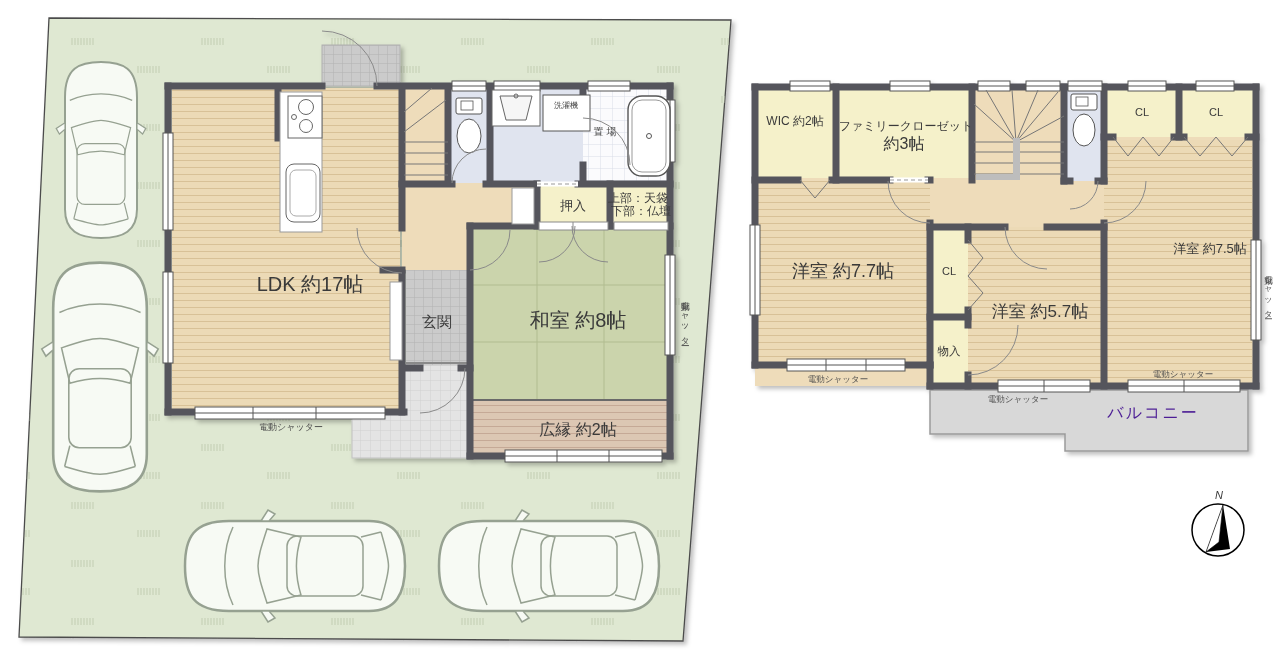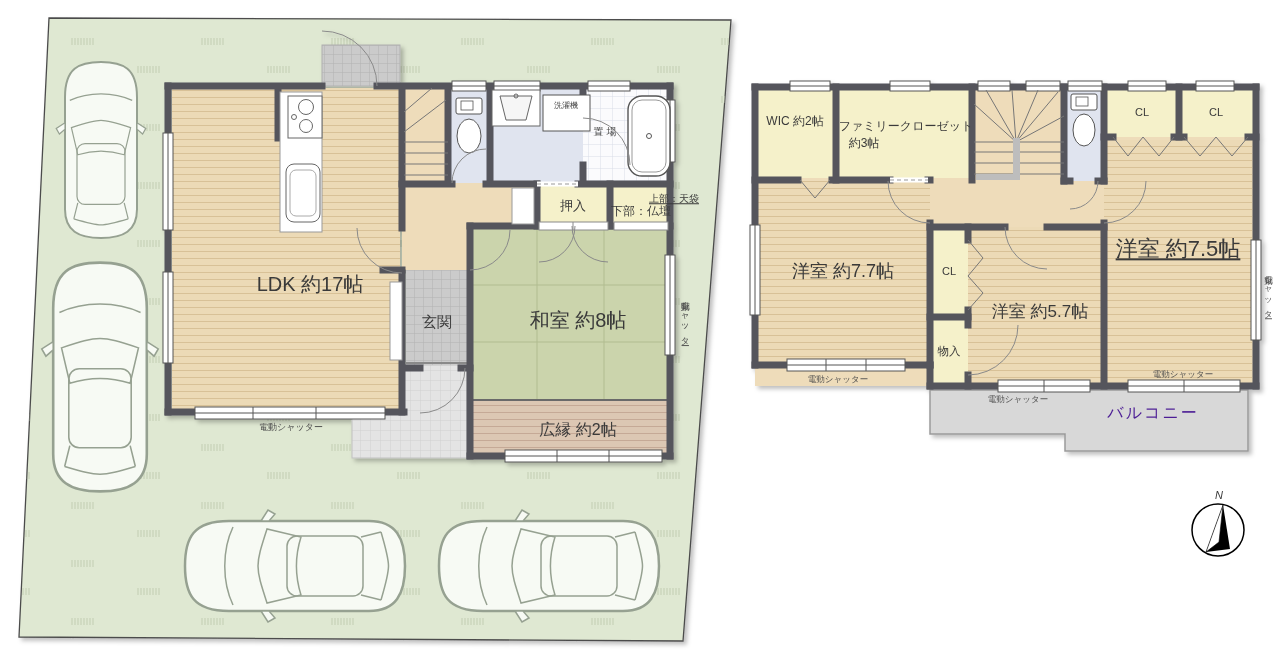--- a/index.html
+++ b/index.html
@@ -322,37 +322,37 @@
     <polygon points="1206,552 1223,505 1230,549" fill="#000"></polygon>
     <polygon points="1206,552 1223,505 1219,542" fill="#fff" stroke="#000" stroke-width="0.6"></polygon>
   </g>
 </svg>
 
 <div class="lbl" style="left:310px;top:284px;font-size:20px;">LDK 約17帖</div>
 <div class="lbl" style="left:437px;top:322px;font-size:15px;">玄関</div>
 <div class="lbl" style="left:578px;top:320px;font-size:20px;text-align:center;">和室 約8帖</div>
 <div class="lbl" style="left:578px;top:430px;font-size:16px;">広縁 約2帖</div>
 <div class="lbl" style="left:573px;top:206px;font-size:13px;text-align:center;">押入</div>
-<div class="lbl" style="left:674px;top:199px;font-size:10px;text-decoration:underline;">上部：天袋</div>
+<div class="lbl" style="left:638px;top:199px;font-size:12px;">上部：天袋</div>
 <div class="lbl" style="left:641px;top:212px;font-size:12px;">下部：仏壇</div>
 <div class="lbl boxtxt" style="left:566px;top:106px;font-size:8px;">洗濯機</div>
 <div class="lbl boxtxt" style="left:566px;top:132px;font-size:10px;margin-left:39px;">置 場</div>
 <div class="lbl shutter" style="left:291px;top:427px;font-size:9px;">電動シャッター</div>
 <div class="lbl shutter vert" style="left:685px;top:318px;font-size:9px;">電動シャッター</div>
 
 <div class="lbl" style="left:795px;top:122px;font-size:12px;">WIC 約2帖</div>
 <div class="lbl" style="left:906px;top:127px;font-size:12px;">ファミリークローゼット</div>
-<div class="lbl" style="left:864px;top:144px;font-size:12px;text-align:center;">約3帖</div>
+<div class="lbl" style="left:904px;top:144px;font-size:16px;text-align:center;">約3帖</div>
 <div class="lbl" style="left:1142px;top:112px;font-size:11px;">CL</div>
 <div class="lbl" style="left:1216px;top:112px;font-size:11px;">CL</div>
 <div class="lbl" style="left:843px;top:271px;font-size:18px;">洋室 約7.7帖</div>
 <div class="lbl" style="left:949px;top:271px;font-size:11px;">CL</div>
 <div class="lbl" style="left:949px;top:352px;font-size:11.5px;">物入</div>
 <div class="lbl" style="left:1040px;top:312px;font-size:17px;">洋室 約5.7帖</div>
-<div class="lbl" style="left:1178px;top:249px;font-size:22px;text-decoration:underline;">洋室 約7.5帖</div>
+<div class="lbl" style="left:1210px;top:249px;font-size:13px;">洋室 約7.5帖</div>
 <div class="lbl balcony-lbl" style="left:1153px;top:413px;font-size:16px;">バルコニー</div>
 <div class="lbl shutter" style="left:838px;top:380px;font-size:8.5px;">電動シャッター</div>
 <div class="lbl shutter" style="left:1018px;top:400px;font-size:8.5px;">電動シャッター</div>
 <div class="lbl shutter" style="left:1183px;top:375px;font-size:8.5px;">電動シャッター</div>
 <div class="lbl shutter vert" style="left:1268px;top:292px;font-size:8.5px;">電動シャッター</div>
 <div class="lbl" style="left:1219px;top:495px;font-size:11px;font-style:italic;">N</div>
 
 </div>
 
 </body></html>

